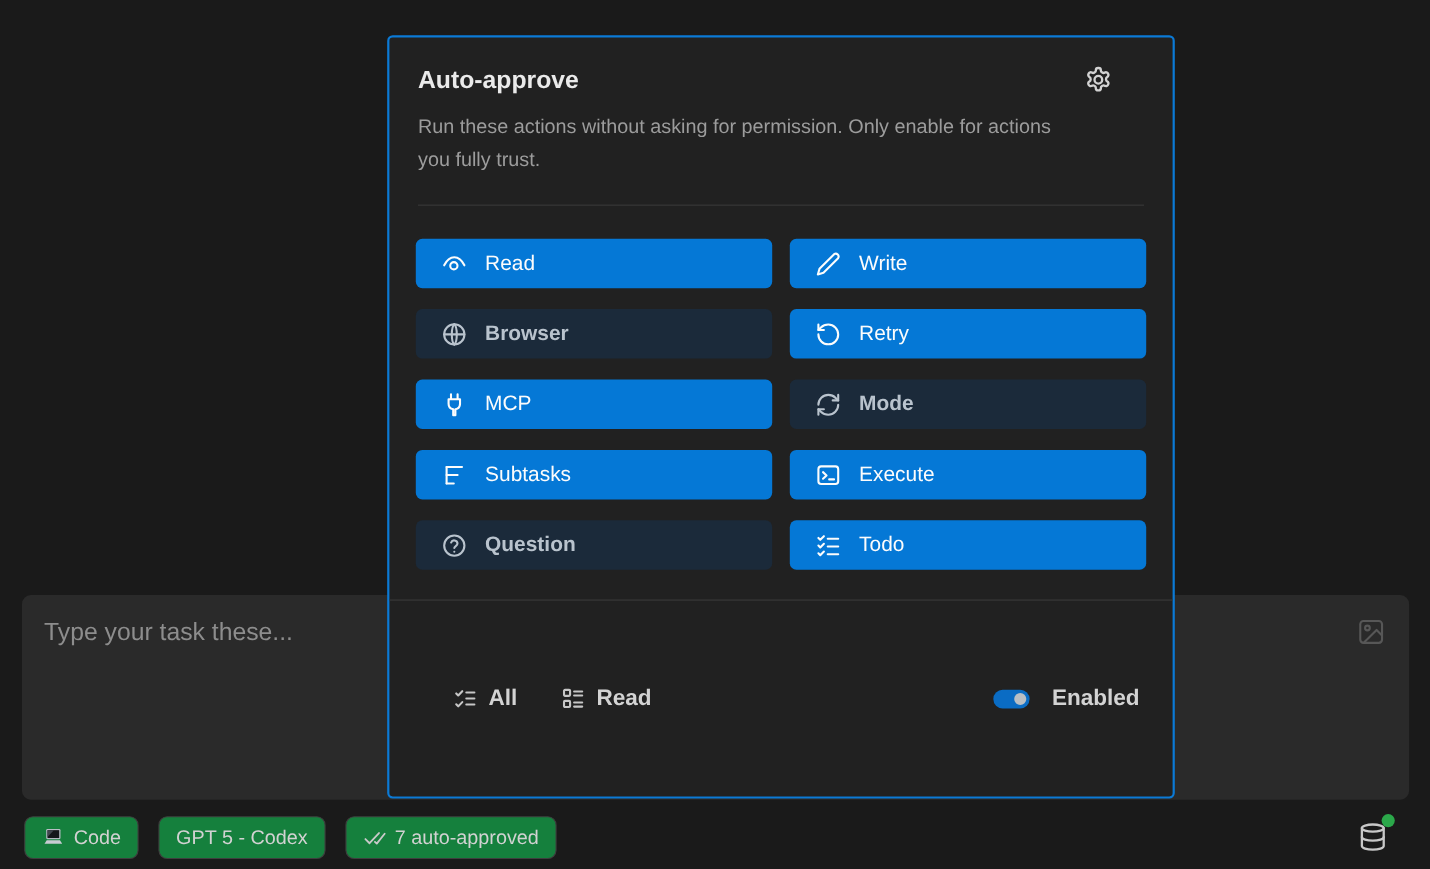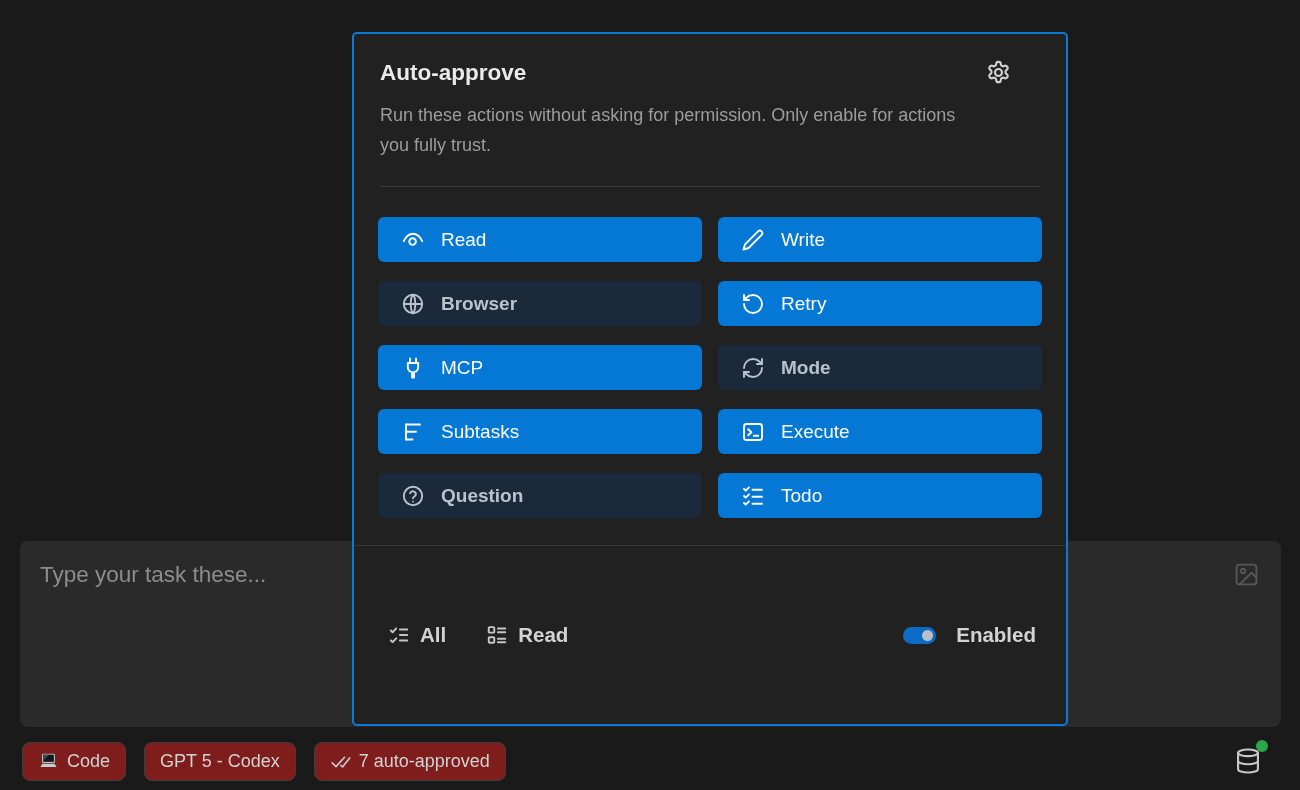--- a/index.html
+++ b/index.html
@@ -10,21 +10,21 @@
   .task-panel{position:absolute;left:20px;top:541px;width:1261px;height:186px;
               background:#2a2a2a;border-radius:8px;z-index:1;}
   .task-placeholder{position:absolute;left:20px;top:21px;font-size:22.5px;color:#8d8d8d;}
   .task-hint{position:absolute;left:20px;top:118px;font-size:22.5px;color:#767676;white-space:nowrap;}
   .image-btn{position:absolute;right:21px;top:20px;width:27px;height:27px;color:#575757;}
   .image-btn svg{width:100%;height:100%;}
 
   
   .status-bar{position:absolute;left:22px;top:742px;display:flex;gap:18px;z-index:1;}
   .chip{display:flex;align-items:center;gap:8px;height:39px;padding:0 15px;
-        background:#7f1d1d;border:1px solid #3e3e3e;border-radius:8px;
+        background:#15803d;border:1px solid #3e3e3e;border-radius:8px;
         color:#d2d2d2;font-size:18px;box-sizing:border-box;justify-content:space-between;}
   .chip .cicon{width:21px;height:21px;display:inline-flex;color:#c9c9c9;}
   .chip .cicon svg{width:100%;height:100%;}
   .db-wrap{position:absolute;right:36px;top:742px;width:30px;height:34px;color:#c8c8c8;z-index:1;}
   .db-wrap svg{width:28px;height:30px;margin-top:4px;}
   .db-dot{position:absolute;right:-4px;top:-2px;width:12px;height:12px;border-radius:50%;}
 
   
   .dialog{position:absolute;left:352px;top:32px;width:716px;height:694px;box-sizing:border-box;
           background:#212121;border:2px solid #0b7ad6;border-radius:5px;z-index:5;
@@ -40,21 +40,21 @@
 
   .actions-grid{padding:30px 24px 27px 24px;display:grid;grid-template-columns:1fr 1fr;
                 column-gap:16px;row-gap:19px;}
   .action-btn{height:45px;border-radius:6px;display:flex;align-items:center;gap:16px;
               padding-left:23px;font-size:19px;cursor:default;border:none;}
   .action-btn.on{background:#0578d6;color:#fcfcfc;}
   .action-btn.off{background:#1b2a3a;color:#b9c3cd;font-weight:bold;}
   .action-btn .aicon{width:24px;height:24px;display:inline-flex;flex:none;}
   .action-btn .aicon svg{width:100%;height:100%;}
 
-  .dlg-footer{flex:1;display:flex;padding:0 30px 0 34px;}
+  .dlg-footer{flex:1;display:flex;padding:0 30px 0 34px;margin-left:24px;}
   .foot-group{display:flex;align-items:center;gap:10px;}
   .foot-group + .foot-group{margin-left:40px;}
   .ficon{width:22px;height:22px;display:inline-flex;color:#c6c6c6;}
   .ficon svg{width:100%;height:100%;}
   .foot-label{font-size:20.5px;font-weight:700;color:#d3d3d3;}
   .toggle-group{margin-left:auto;display:flex;align-items:center;gap:20px;}
   .toggle{position:relative;width:33px;height:17px;border-radius:9px;background:#0a6cc4;}
   .toggle-knob{position:absolute;right:3px;top:3px;width:11px;height:11px;border-radius:50%;background:#b9bfc4;}
 </style>
 </head>

